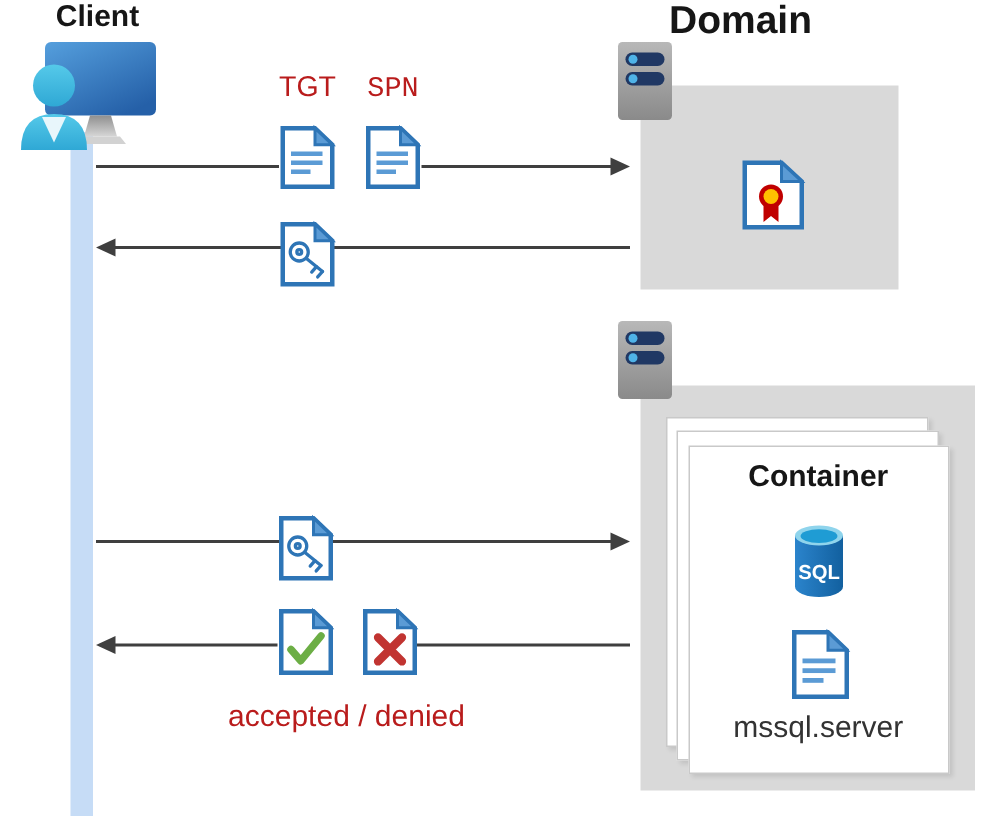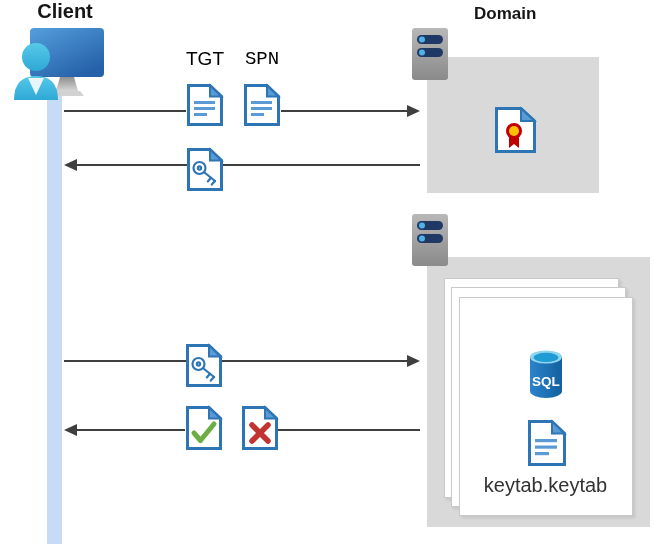--- a/index.html
+++ b/index.html
@@ -4,23 +4,23 @@
 <style>
   html,body{margin:0;padding:0;background:#fff;}
   .canvas{
     position:relative;width:660px;height:558px;background:#ffffff;overflow:hidden;
     font-family:"Liberation Sans", sans-serif;color:#1f1f1f;
   }
   .abs{position:absolute;}
   
   .h-bold{font-weight:700;color:#161616;}
   .lbl-client{left:14px;top:0;width:102px;text-align:center;font-size:20px;}
-  .lbl-dc{left:474px;top:0;font-size:17px;line-height:27px;}
+  .lbl-dc{left:446px;top:0;font-size:26px;line-height:27px;}
   .lbl-linux{left:462px;top:221px;font-size:21px;}
-  .lbl-msg{font-size:19px;color:#000000;text-align:center;}
+  .lbl-msg{font-size:19px;color:#b91c1c;text-align:center;}
   .lbl-tgt{left:181px;top:48px;width:48px;}
   .lbl-spn{left:238px;top:48px;width:48px;font-family:Liberation Mono, monospace;}
   .lbl-accepted{left:121px;top:467px;width:220px;font-size:20px;}
   .lbl-container{left:459px;top:307px;width:173px;text-align:center;font-size:20px;font-weight:700;color:#161616;}
   .lbl-keytab{left:459px;top:474px;width:173px;text-align:center;font-size:20px;color:#333333;}
   
   .graybox{background:#d9d9d9;}
   .box-dc{left:427px;top:57px;width:172px;height:136px;}
   .box-linux{left:427px;top:257px;width:223px;height:270px;}
   
@@ -88,20 +88,21 @@
 
   <div class="abs hline z3" style="left:64px;top:360px;width:344px"></div>
   <div class="abs head-r z3" style="left:407px;top:355px"></div>
 
   <div class="abs hline z3" style="left:76px;top:429px;width:109px"></div>
   <div class="abs hline z3" style="left:278px;top:429px;width:142px"></div>
   <div class="abs head-l z3" style="left:64px;top:424px"></div>
 
   <div class="abs lbl-msg lbl-tgt">TGT</div>
   <div class="abs lbl-msg lbl-spn">SPN</div>
+  <div class="abs lbl-msg lbl-accepted">accepted / denied</div>
 
   <svg class="abs icon z4" style="left:186px;top:83px" width="38" height="44" viewBox="0 0 38 44">
     <path d="M2.5 2.5 H24 L35.5 13.5 V41.5 H2.5 Z" fill="#ffffff" stroke="#2e75b6" stroke-width="3"></path>
     <path d="M24 2.5 L35.5 13.5 H24 Z" fill="#5b9bd5" stroke="#2e75b6" stroke-width="2"></path>
     <rect x="8" y="18" width="21" height="3" fill="#5b9bd5"></rect>
     <rect x="8" y="24" width="21" height="3" fill="#5b9bd5"></rect>
     <rect x="8" y="30" width="13" height="3" fill="#5b9bd5"></rect>
   </svg>
 
   <svg class="abs icon z4" style="left:243px;top:83px" width="38" height="44" viewBox="0 0 38 44">
@@ -173,30 +174,31 @@
     <rect x="1" y="1" width="36" height="52" rx="3" fill="url(#g-srv)"></rect>
     <rect x="6" y="8" width="26" height="9" rx="4.5" fill="#203864"></rect>
     <circle cx="11" cy="12.5" r="3" fill="#4fb3e8"></circle>
     <rect x="6" y="21" width="26" height="9" rx="4.5" fill="#203864"></rect>
     <circle cx="11" cy="25.5" r="3" fill="#4fb3e8"></circle>
   </svg>
 
   <div class="abs card card-back z2"></div>
   <div class="abs card card-mid z2"></div>
   <div class="abs card card-front z2"></div>
+  <div class="abs lbl-container z3">Container</div>
 
   <svg class="abs icon z3" style="left:527px;top:349px" width="38" height="51" viewBox="0 0 38 51">
     <path d="M3 8 V42 A16 7 0 0 0 35 42 V8 Z" fill="url(#g-sql)"></path>
     <ellipse cx="19" cy="8" rx="16" ry="6.6" fill="#8fd4ec"></ellipse>
     <ellipse cx="19" cy="8.4" rx="12.3" ry="4.6" fill="#1f9cd4"></ellipse>
     <text x="19" y="37" text-anchor="middle" font-family="Liberation Sans, sans-serif" font-size="13.5" font-weight="700" fill="#ffffff">SQL</text>
   </svg>
 
   <svg class="abs icon z3" style="left:527px;top:419px" width="40" height="48" viewBox="0 0 40 48">
     <path d="M2.5 2.5 H25 L37.5 14.5 V45.5 H2.5 Z" fill="#ffffff" stroke="#2e75b6" stroke-width="3"></path>
     <path d="M25 2.5 L37.5 14.5 H25 Z" fill="#5b9bd5" stroke="#2e75b6" stroke-width="2"></path>
     <rect x="8" y="20" width="22" height="3.2" fill="#5b9bd5"></rect>
     <rect x="8" y="26.5" width="22" height="3.2" fill="#5b9bd5"></rect>
     <rect x="8" y="33" width="14" height="3.2" fill="#5b9bd5"></rect>
   </svg>
-  <div class="abs lbl-keytab z3">keytab.keytab</div>
+  <div class="abs lbl-keytab z3">mssql.server</div>
 
 </div>
 
 </body></html>

